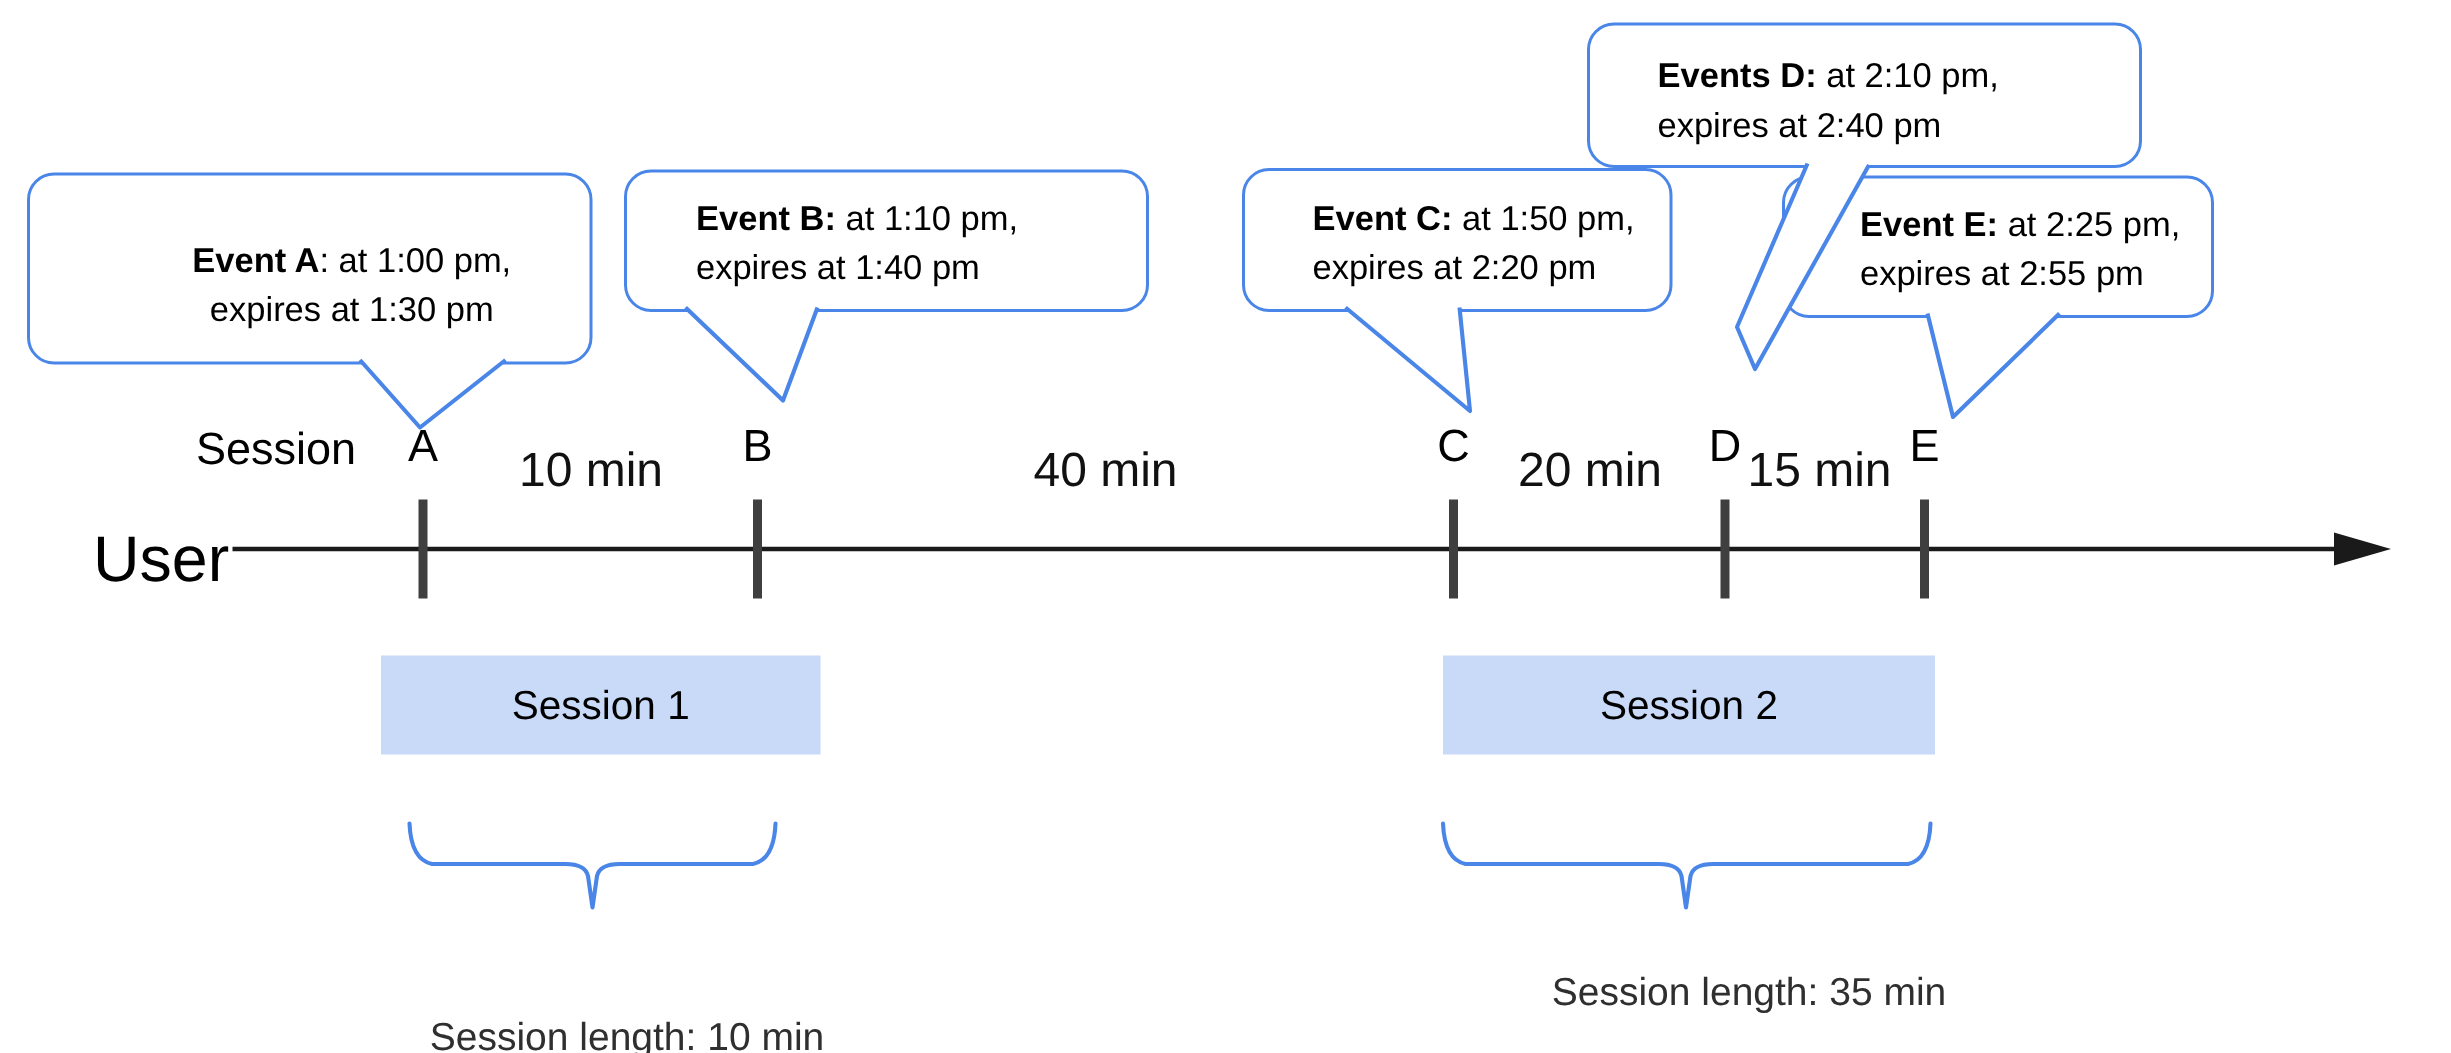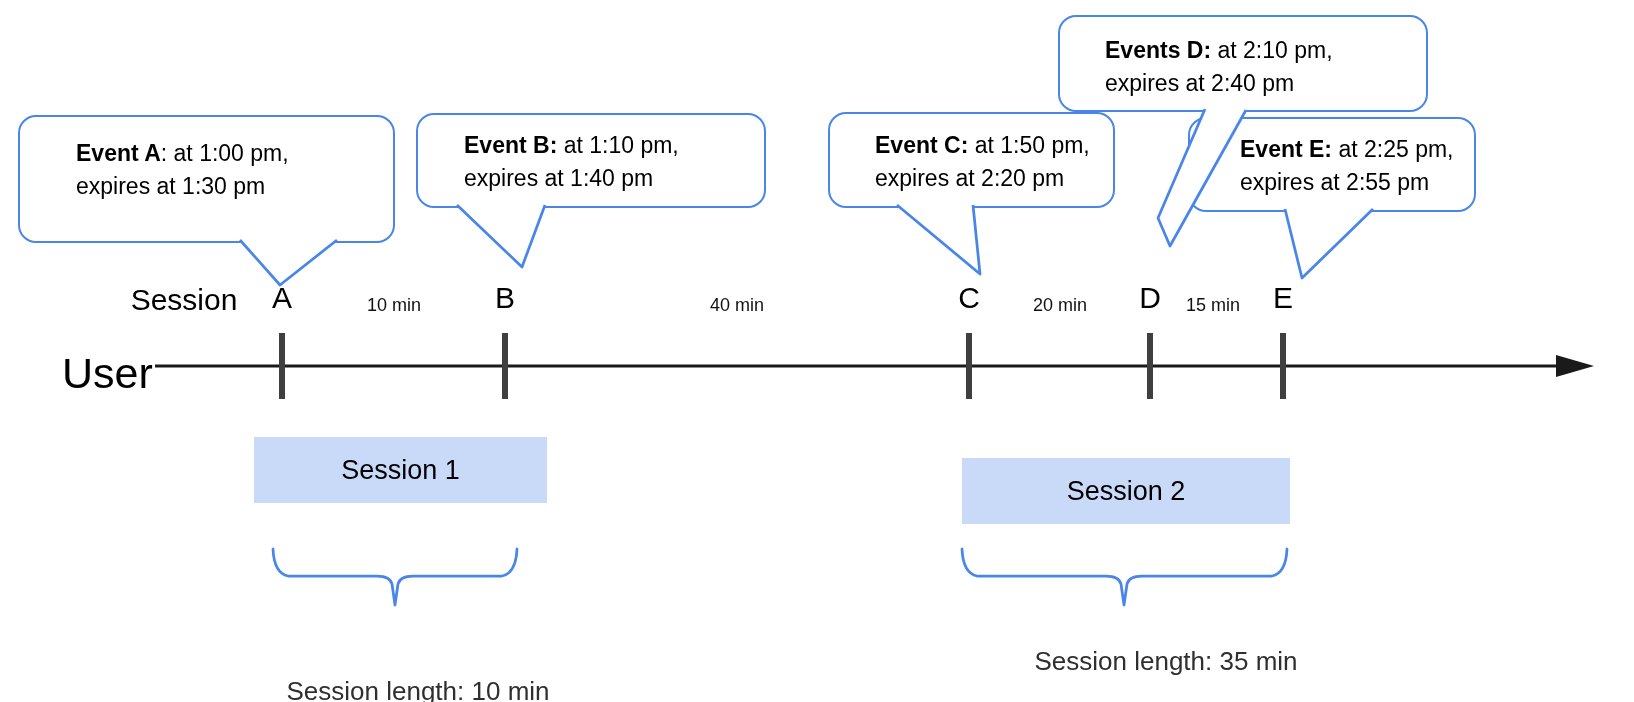--- a/index.html
+++ b/index.html
@@ -17,43 +17,43 @@
     background:#fff;
     border:2.75px solid #4a86e8;
     border-radius:18px;
     font-size:23px;
     line-height:33px;
     color:#000;
     z-index:2;
     box-sizing:border-box;
   }
   .bubble .b{font-weight:bold;}
-  .bubble-a{left:18px;  top:115px; width:377px; height:128px; padding:20px 0 0 56px;}
+  .bubble-a{left:18px;  top:115px; width:377px; height:128px; padding:40px 0 0 56px;text-align:center;}
   .bubble-b{left:400px; top:113px; width:350px; height:95px;  padding:14px 0 0 46px;margin-left:16px;}
   .bubble-c{left:828px; top:112px; width:287px; height:96px;  padding:15px 0 0 45px;}
   .bubble-d{left:1058px;top:15px;  width:370px; height:97px;  padding:17px 0 0 45px;}
   .bubble-e{left:1188px;top:117px; width:288px; height:95px;  padding:14px 0 0 50px;}
   
   #overlay{position:absolute;left:0;top:0;z-index:3;pointer-events:none;}
   
   .axis-user{position:absolute;left:62px;top:349px;font-size:43px;z-index:1;}
   .events-word{position:absolute;left:184px;top:283px;font-size:30px;transform:translateX(-50%);z-index:1;}
   .evt-letter{position:absolute;top:281px;font-size:30px;transform:translateX(-50%);z-index:1;}
   .evt-a{left:282px;} .evt-b{left:505px;} .evt-c{left:969px;} .evt-d{left:1150px;} .evt-e{left:1283px;}
-  .interval{position:absolute;top:295px;font-size:18px;transform:translateX(-50%);color:#111;z-index:1;}
+  .interval{position:absolute;top:295px;font-size:32px;transform:translateX(-50%);color:#111;z-index:1;}
   .int-0{left:394px;} .int-1{left:737px;} .int-2{left:1060px;} .int-3{left:1213px;}
   
   .session-box{
     position:absolute;top:437px;height:66px;
     background:#c9daf8;
     display:flex;align-items:center;justify-content:center;
     font-size:27px;color:#000;z-index:1;
   }
   .session-1{left:254px;width:293px;}
-  .session-2{left:962px;width:328px;margin-top:21px;}
+  .session-2{left:962px;width:328px;}
   .session-length{position:absolute;top:646px;font-size:26px;color:#2f2f2f;transform:translateX(-50%);z-index:1;}
   .slen-1{left:418px;margin-top:30px;}
   .slen-2{left:1166px;}
 </style>
 </head>
 <body>
 
 <div id="canvas">
 
   <div class="bubble bubble-a">

